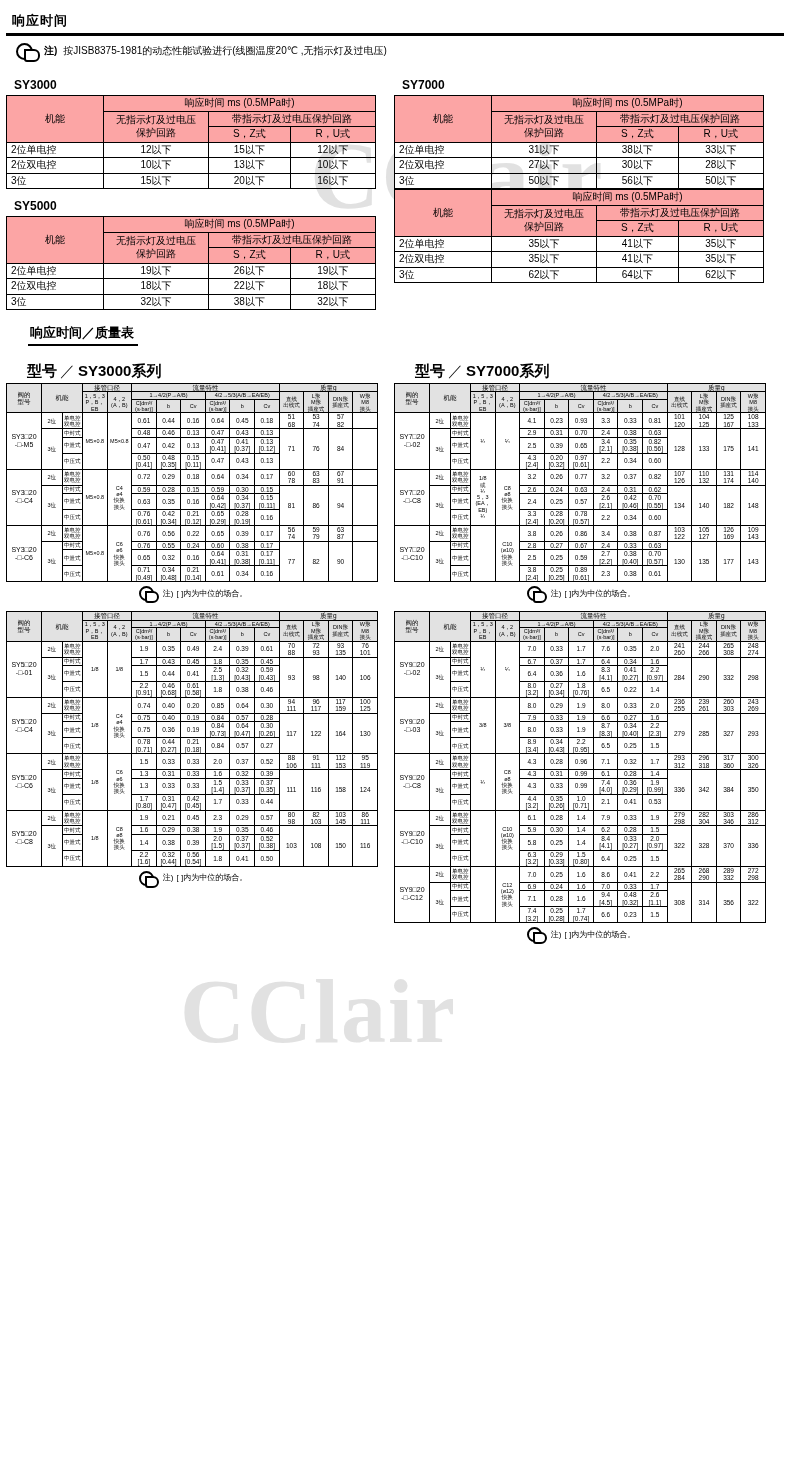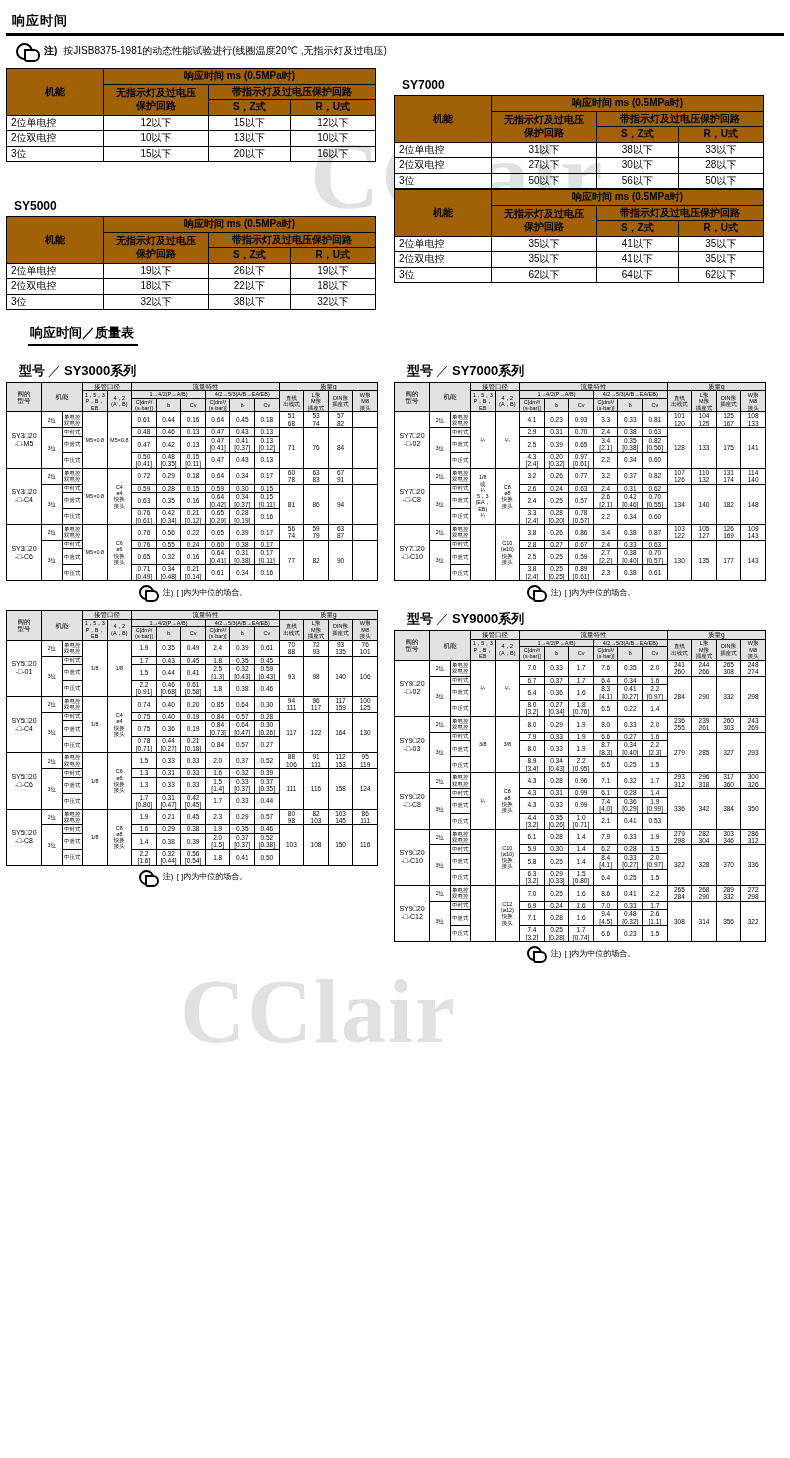--- a/index.html
+++ b/index.html
@@ -57,21 +57,21 @@
     border:2px solid #000;border-radius:0 6px 6px 3px;
     background:#fff;
   }
   .note-label{font-weight:bold;margin-right:6px;}
   .note-text{font-size:10px;}
 
   
   table{border-collapse:collapse;}
   .rt{width:370px;font-size:10px;}
   .rt th,.rt td{border:1px solid #000;text-align:center;padding:1px 2px;line-height:1.25;}
-  .rt th{background:#a16207;font-weight:bold;}
+  .rt th{background:#fca5a5;font-weight:normal;}
   .rt td.lab{background:#ffffff;text-align:left;padding-left:4px;}
 
   .grp-title{font-size:12px;font-weight:bold;margin:10px 0 3px 8px;}
 
   .two-col{display:flex;gap:16px;padding:0 6px;}
   .col{width:372px;}
 
   
   .series-head{
     font-family:"Liberation Serif","DejaVu Serif",serif;
@@ -80,21 +80,21 @@
   }
   .series-head .cn{font-family:"Liberation Sans",sans-serif;font-style:normal;font-size:21px;}
 
   .sub-head{
     font-size:13px;font-weight:bold;
     margin:14px 0 10px 28px;
     border-bottom:2px solid #000;
     display:inline-block;padding:0 4px 2px 2px;
   }
 
-  .model-head{font-size:13px;font-weight:bold;margin:0 0 2px 13px;}
+  .model-head{font-size:15px;font-weight:bold;margin:0 0 2px 21px;}
   .model-head .slash{font-weight:normal;margin:0 3px;}
 
   
   .ft{font-size:6.5px;border:1px solid #000;width:372px;table-layout:fixed;}
   .ft th,.ft td{border:1px solid #000;padding:0;text-align:center;vertical-align:middle;line-height:1.15;}
   .ft th{background:#e2e2e2;font-weight:normal;}
   .ft td{background:#fff;}
   .ft .xs{font-size:5.5px;}
   .ft .model{font-size:7px;}
   .ft td.num{font-size:6.5px;}
@@ -126,20 +126,21 @@
       <span class="note-icon">
         <span class="circ"></span>
           <span class="hand"></span>
       </span>
       <span class="note-label">注)</span>
       <span class="note-text">按JISB8375-1981的动态性能试验进行(线圈温度20℃ ,无指示灯及过电压)</span>
     </div>
 
     <div class="two-col">
       <div class="col">
+        <div class="grp-title">SY3000</div>
         <table class="rt">
           <tbody>
               <tr>
             <th rowspan="3" style="width:92px">机能</th>
             <th colspan="3">响应时间 ms (0.5MPa时)</th>
           </tr>
           <tr>
             <th rowspan="2" style="width:100px;white-space:pre-line">无指示灯及过电压
 保护回路</th>
             <th colspan="2">带指示灯及过电压保护回路</th>
@@ -905,23 +906,20 @@
         <div class="foot-note">
           <span class="note-icon">
               <span class="circ"></span>
               <span class="hand"></span>
             </span>
           <span>注)</span>
           <span style="margin-left:3px">[ ]内为中位的场合。</span>
         </div>
       </div>
       <div class="col">
-        <div class="model-head">
-          <span>型号</span><span class="slash">／</span><span>SY9000系列</span>
-        </div>
         <table class="ft" id="ft3">
             <tbody>
               <tr>
                 <th rowspan="3" style="width:34px">阀的<br>型号</th>
                 <th rowspan="3" colspan="2" style="width:40px">机能</th>
                 <th colspan="2">接管口径</th>
                 <th colspan="6">流量特性</th>
                 <th colspan="4">质量g</th>
               </tr>
               <tr>

